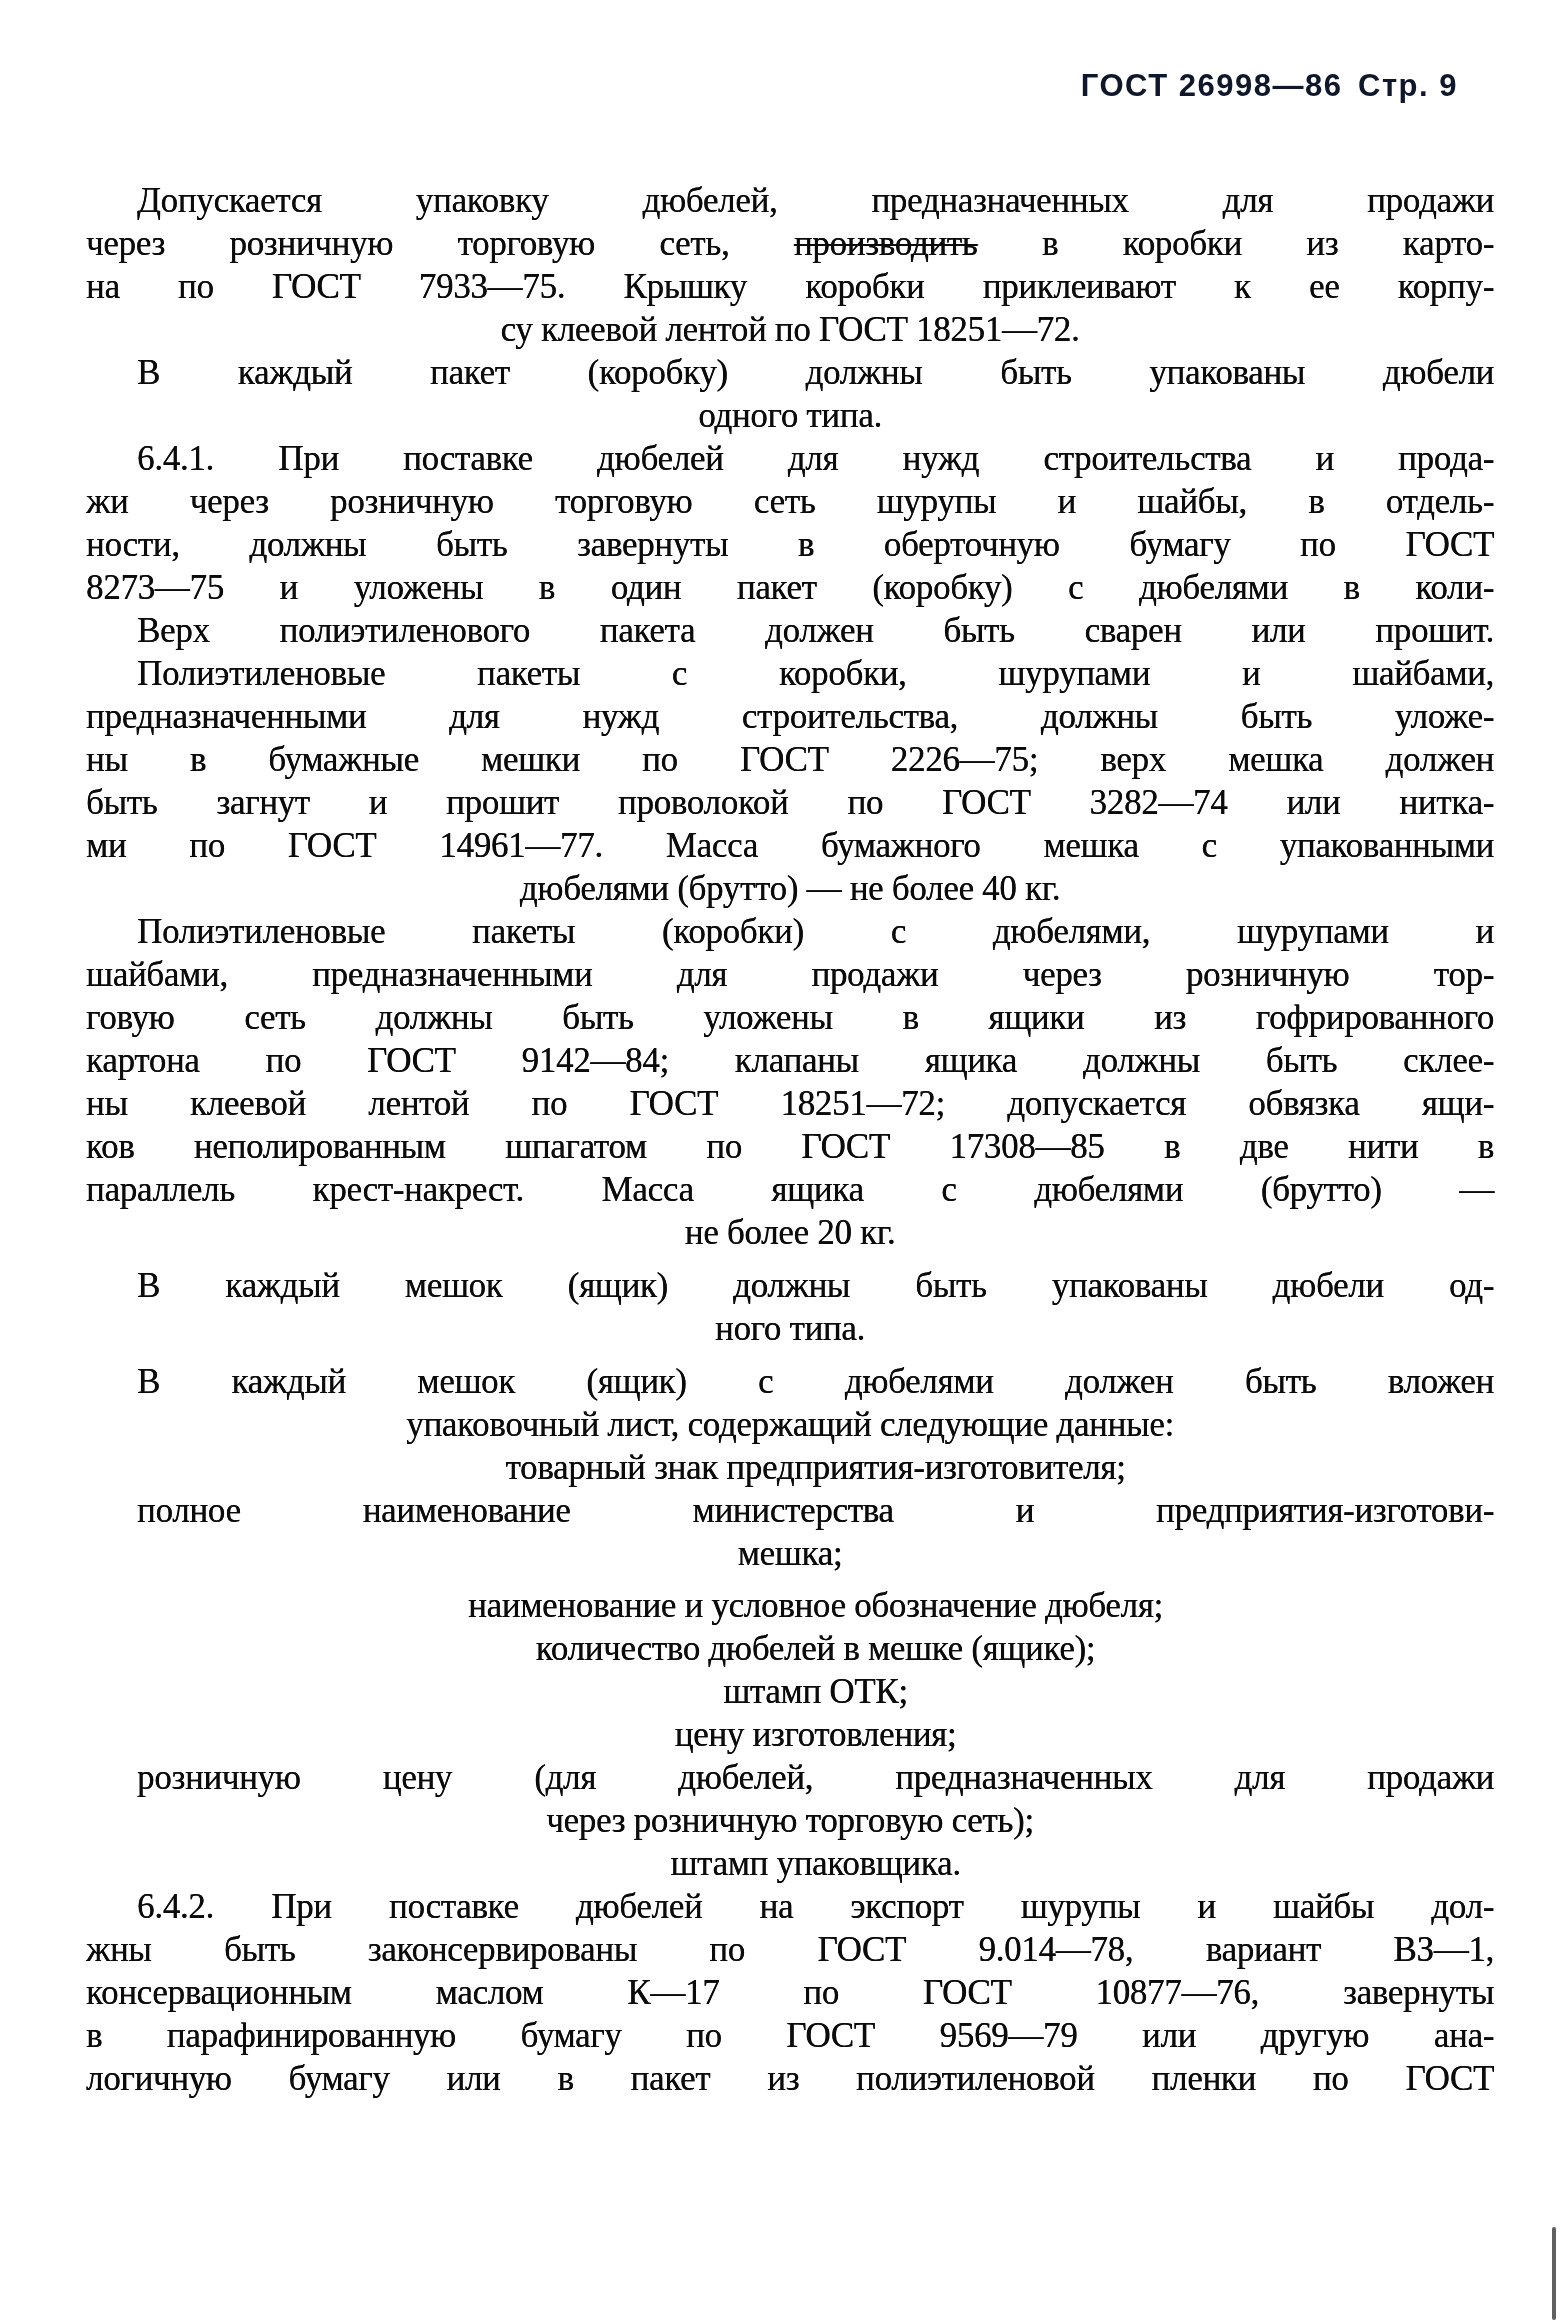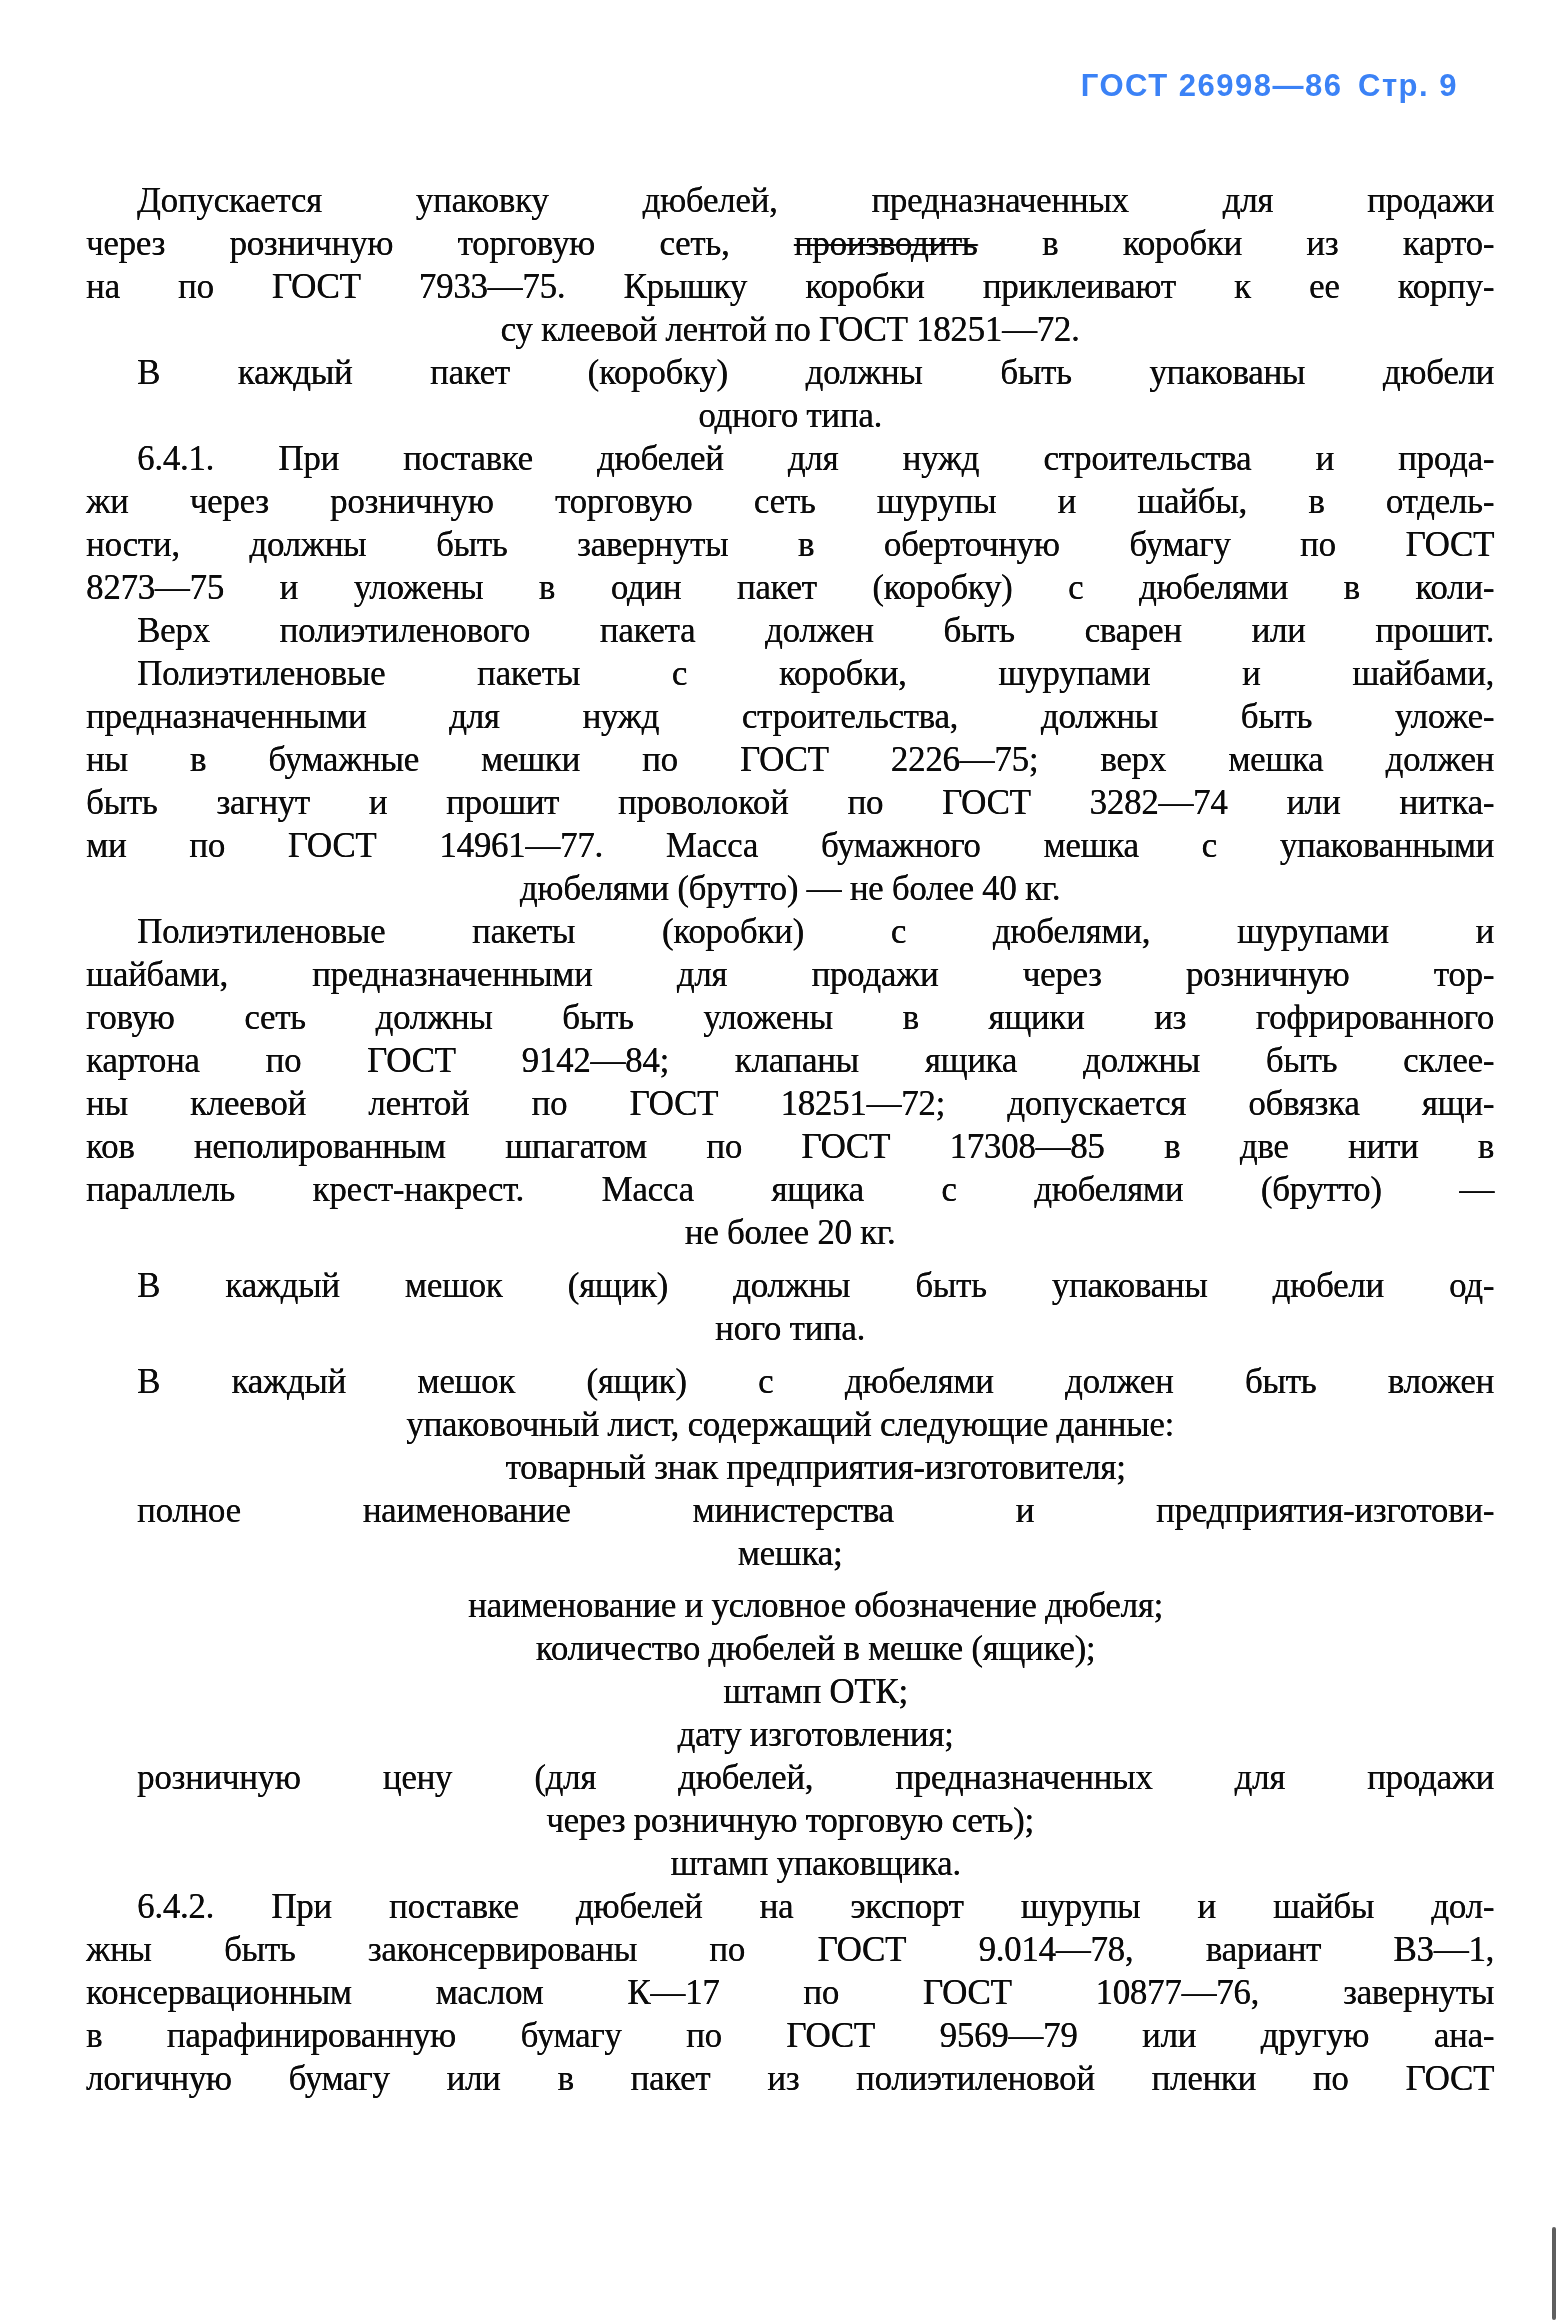--- a/index.html
+++ b/index.html
@@ -16,21 +16,21 @@
     overflow: hidden;
   }
   .header {
     position: absolute;
     top: 68px; right: 103px;
     font-family: "Liberation Sans", "DejaVu Sans", sans-serif;
     font-weight: 700;
     font-size: 31px;
     letter-spacing: 1.5px;
     white-space: nowrap;
-    color: #3b82f6;
+    color: #0f172a;
   }
   .header .gap { display: inline-block; width: 15.6px; }
   .body-text {
     position: absolute;
     top: 179px; left: 86px;
     width: 1408px;
     font-size: 35px;
     line-height: 43px;
     letter-spacing: -0.3px;
   }
@@ -120,21 +120,21 @@
       <div class="para gap-before">
         <div class="line indent">наименование и условное обозначение дюбеля;</div>
       </div>
       <div class="para">
         <div class="line indent">количество дюбелей в мешке (ящике);</div>
       </div>
       <div class="para">
         <div class="line indent">штамп ОТК;</div>
       </div>
       <div class="para">
-        <div class="line indent">дату изготовления;</div>
+        <div class="line indent">цену изготовления;</div>
       </div>
       <div class="para">
         <div class="line indent just">розничную цену (для дюбелей, предназначенных для продажи</div>
         <div class="line">через розничную торговую сеть);</div>
       </div>
       <div class="para">
         <div class="line indent">штамп упаковщика.</div>
       </div>
       <div class="para">
         <div class="line indent just">6.4.2. При поставке дюбелей на экспорт шурупы и шайбы дол-</div>

